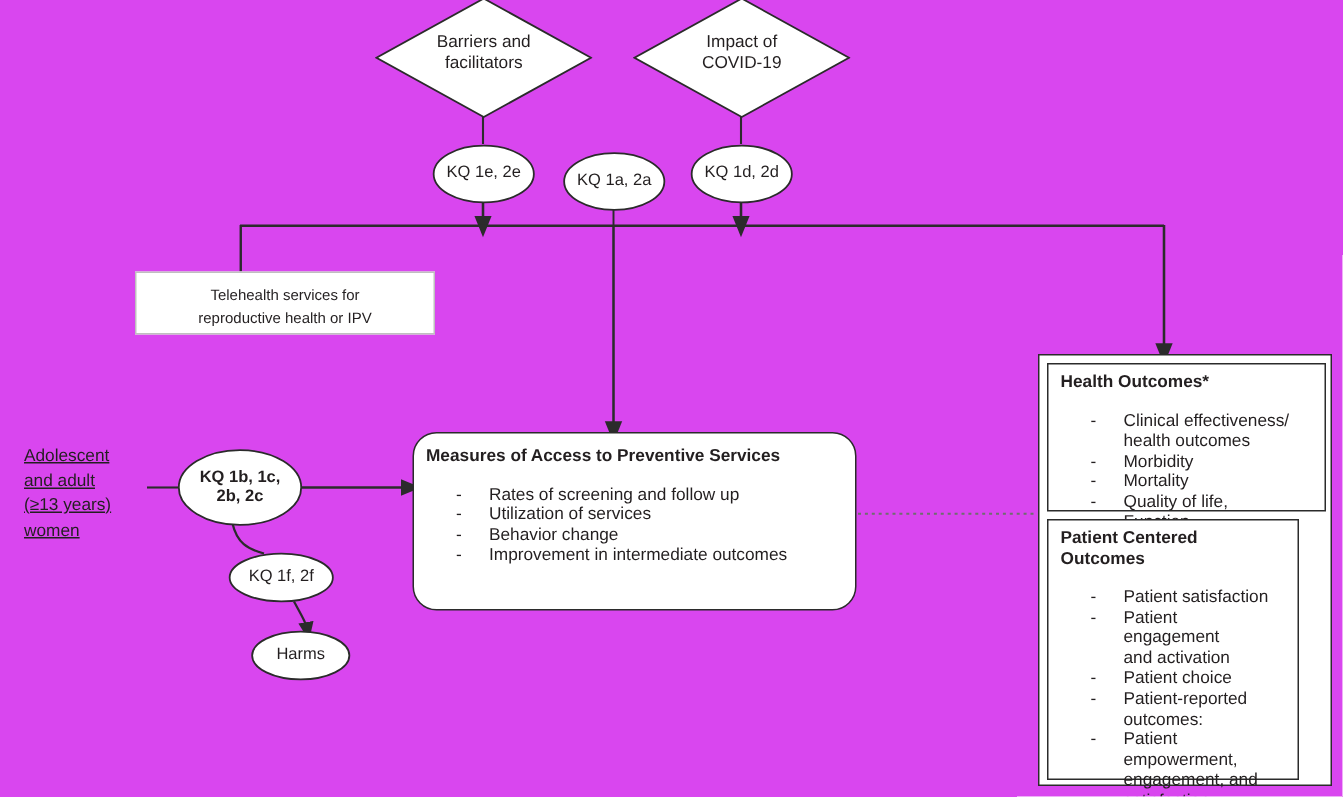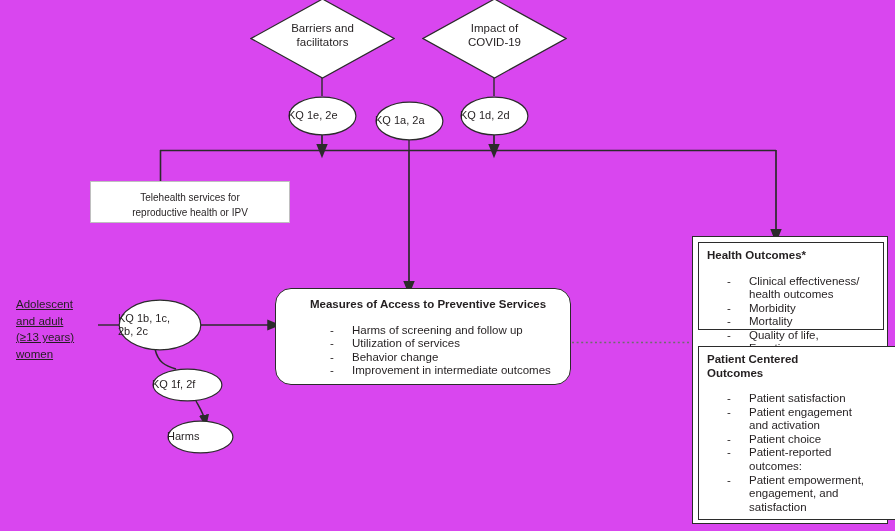--- a/index.html
+++ b/index.html
@@ -45,20 +45,21 @@
   .ellipse-wrap {
     position: absolute;
   }
   .ellipse-wrap svg {
     position: absolute;
     left: 0; top: 0;
   }
   .ellipse-label {
     position: absolute;
     left: 0; right: 0;
+    text-align: center;
     font-size: 11px;
     line-height: 13px;
     white-space: pre-line;
   }
 
   
   .box {
     position: absolute;
     box-sizing: border-box;
     background: #ffffff;
@@ -224,66 +225,66 @@
 
   <div class="population" style="left:16px; top:296px; width:80px;">Adolescent
 and adult
 (≥13 years)
 women</div>
 
   <div class="ellipse-wrap" style="left:118px; top:299px; width:84px; height:52px;">
     <svg width="84" height="52" viewBox="0 0 84 52" xmlns="http://www.w3.org/2000/svg">
       <ellipse cx="42" cy="26" rx="40.8" ry="24.9" fill="#ffffff" stroke="#2b2b2b" stroke-width="1.2"></ellipse>
     </svg>
-    <div class="ellipse-label" style="top:13px;">KQ 1b, 1c,
+    <div class="ellipse-label" style="top:13px;font-weight:bold;">KQ 1b, 1c,
 2b, 2c</div>
   </div>
 
   <div class="ellipse-wrap" style="left:152px; top:368px; width:71px; height:34px;">
     <svg width="71" height="34" viewBox="0 0 71 34" xmlns="http://www.w3.org/2000/svg">
       <ellipse cx="35.5" cy="17" rx="34.4" ry="15.9" fill="#ffffff" stroke="#2b2b2b" stroke-width="1.2"></ellipse>
     </svg>
     <div class="ellipse-label" style="top:10px;">KQ 1f, 2f</div>
   </div>
 
   <div class="ellipse-wrap" style="left:167px; top:420px; width:67px; height:34px;">
     <svg width="67" height="34" viewBox="0 0 67 34" xmlns="http://www.w3.org/2000/svg">
       <ellipse cx="33.5" cy="17" rx="32.4" ry="15.9" fill="#ffffff" stroke="#2b2b2b" stroke-width="1.2"></ellipse>
     </svg>
     <div class="ellipse-label" style="top:10px;">Harms</div>
   </div>
 
-  <div class="roundbox" style="left:275px; top:288px; width:296px; height:97px;padding-left:26px;">
+  <div class="roundbox" style="left:275px; top:288px; width:296px; height:119px;">
     <div class="pad" style="padding-top:9px;">
       <div class="blk-title">Measures of Access to Preventive Services</div>
       <ul class="dashlist">
-        <li>Harms of screening and follow up</li>
+        <li>Rates of screening and follow up</li>
         <li>Utilization of services</li>
         <li>Behavior change</li>
         <li>Improvement in intermediate outcomes</li>
       </ul>
     </div>
   </div>
 
   <div class="outer-outcomes" style="left:692px; top:236px; width:196px; height:288px;">
 
-    <div class="inner-outcomes" style="left:5px; top:5px; width:186px; height:88px;">
+    <div class="inner-outcomes" style="left:5px; top:5px; width:186px; height:99px;">
       <div class="pad" style="padding-top:6px;">
         <div class="blk-title">Health Outcomes*</div>
         <ul class="dashlist">
           <li>Clinical effectiveness/
 health outcomes</li>
           <li>Morbidity</li>
           <li>Mortality</li>
           <li>Quality of life, Function</li>
         </ul>
       </div>
     </div>
 
-    <div class="inner-outcomes" style="left:5px; top:109px; width:198px; height:174px;">
+    <div class="inner-outcomes" style="left:5px; top:109px; width:168px; height:174px;">
       <div class="pad" style="padding-top:6px;">
         <div class="blk-title">Patient Centered
 Outcomes</div>
         <ul class="dashlist">
           <li>Patient satisfaction</li>
           <li>Patient engagement
 and activation</li>
           <li>Patient choice</li>
           <li>Patient-reported
 outcomes:</li>

